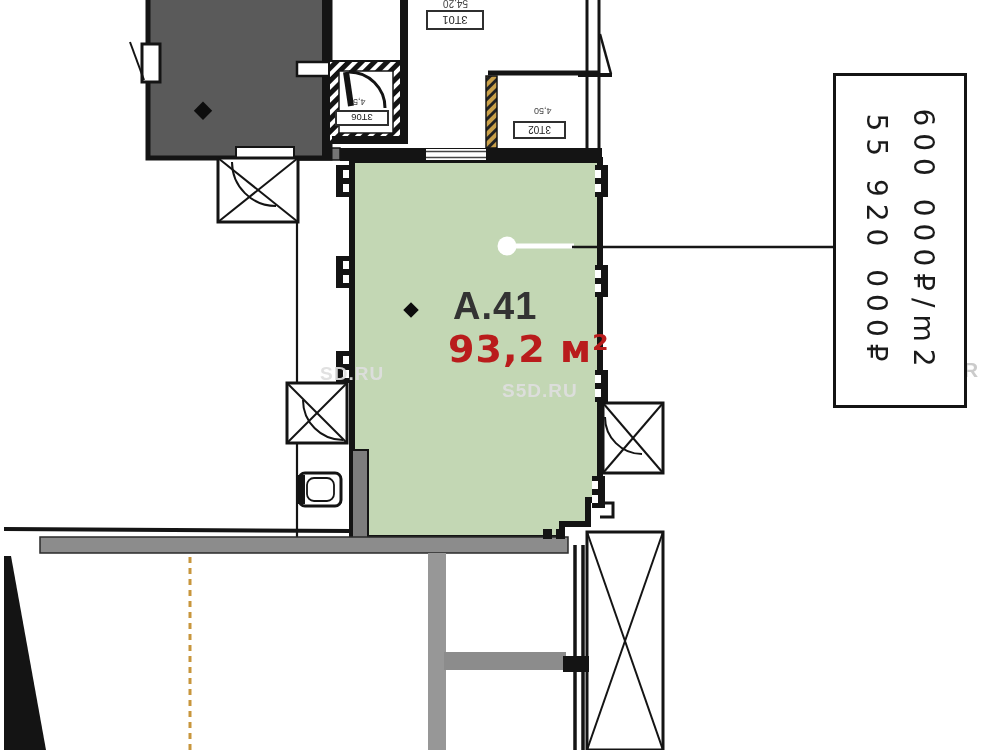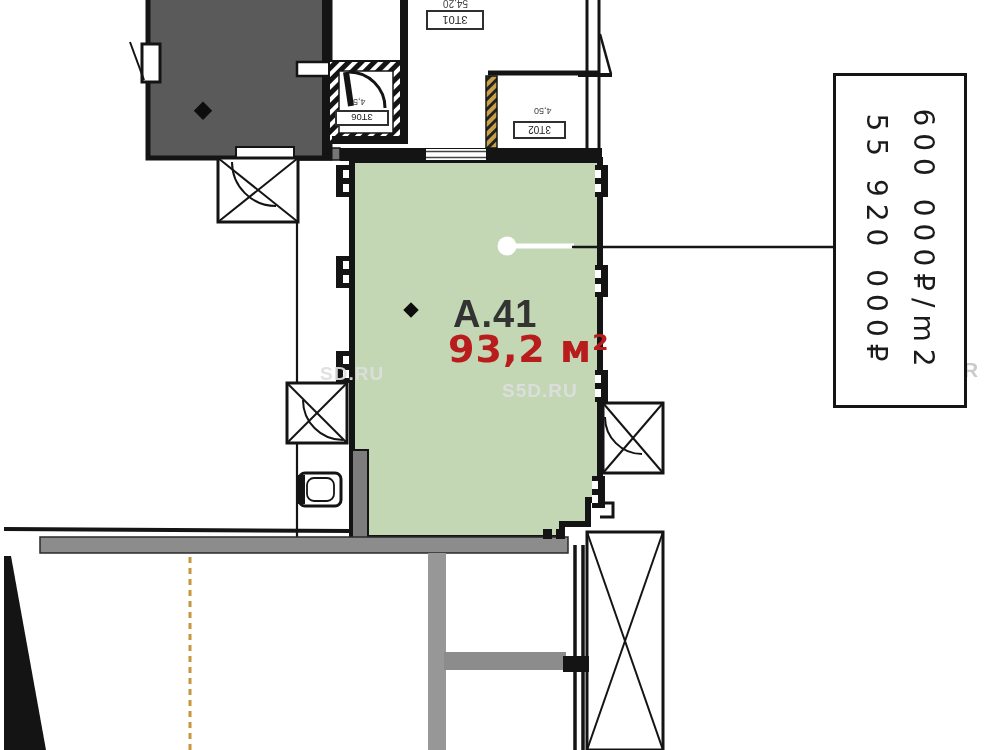--- a/index.html
+++ b/index.html
@@ -6,21 +6,20 @@
   .stage {
     position:relative; width:1000px; height:750px; background:#ffffff;
     overflow:hidden; font-family:"Liberation Sans", sans-serif;
   }
   .stage svg { position:absolute; left:0; top:0; }
 
   .unit-id {
     position:absolute; left:453px; top:285px;
     font-size:38px; font-weight:600; color:#333; letter-spacing:1px;
     font-family:"Liberation Sans", sans-serif;
-    margin-top:8px;
   }
   .unit-area {
     position:absolute; left:448px; top:327px;
     font-size:38px; font-weight:600; color:#b91c1c; letter-spacing:1px;
     font-family:"DejaVu Sans","Liberation Sans", sans-serif;
   }
 
   .room-tag {
     position:absolute; background:#fff; border:2px solid #2f2f2f;
     display:flex; align-items:center; justify-content:center;

